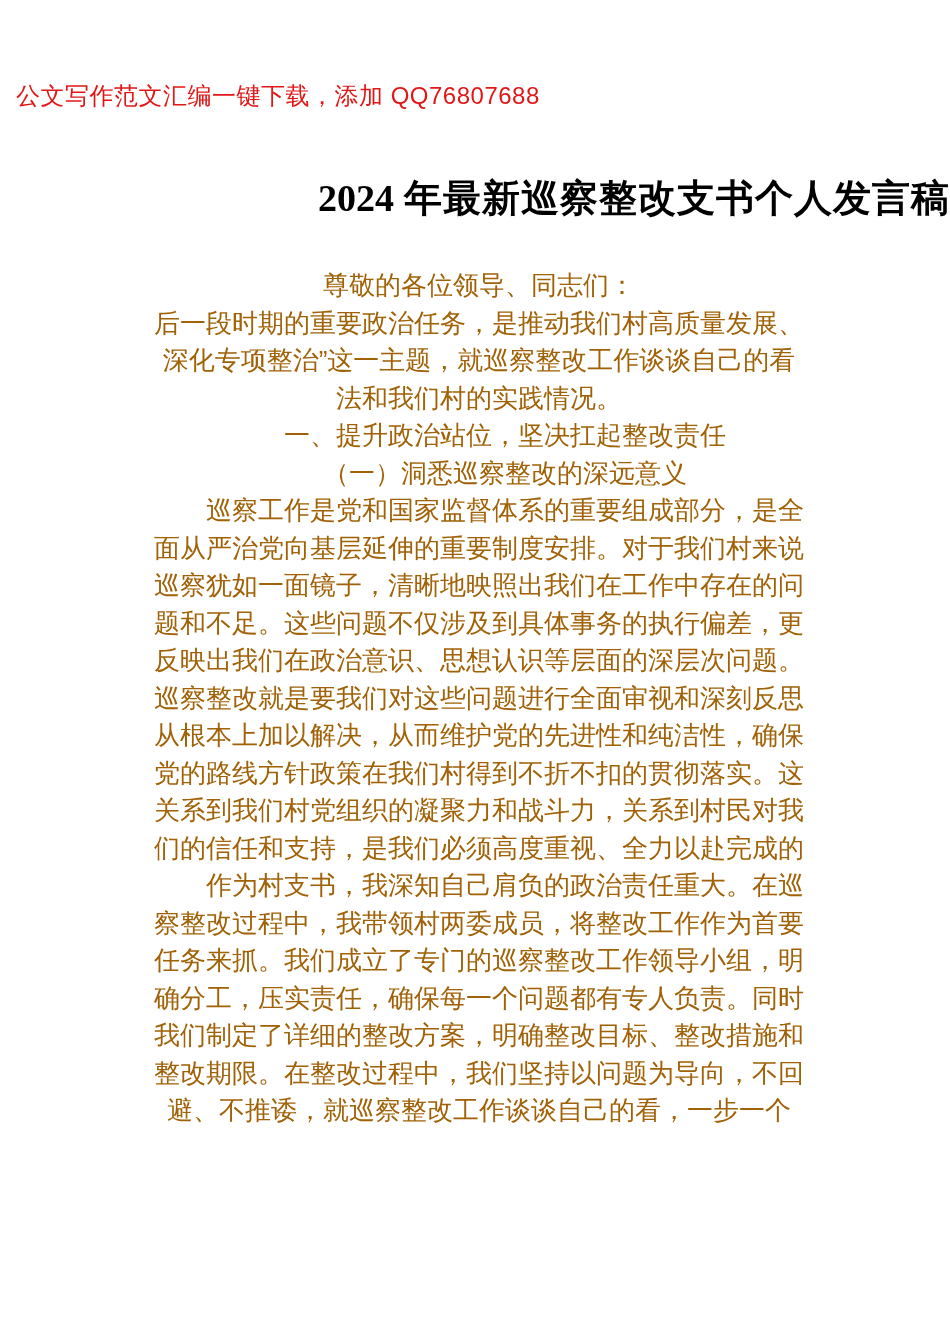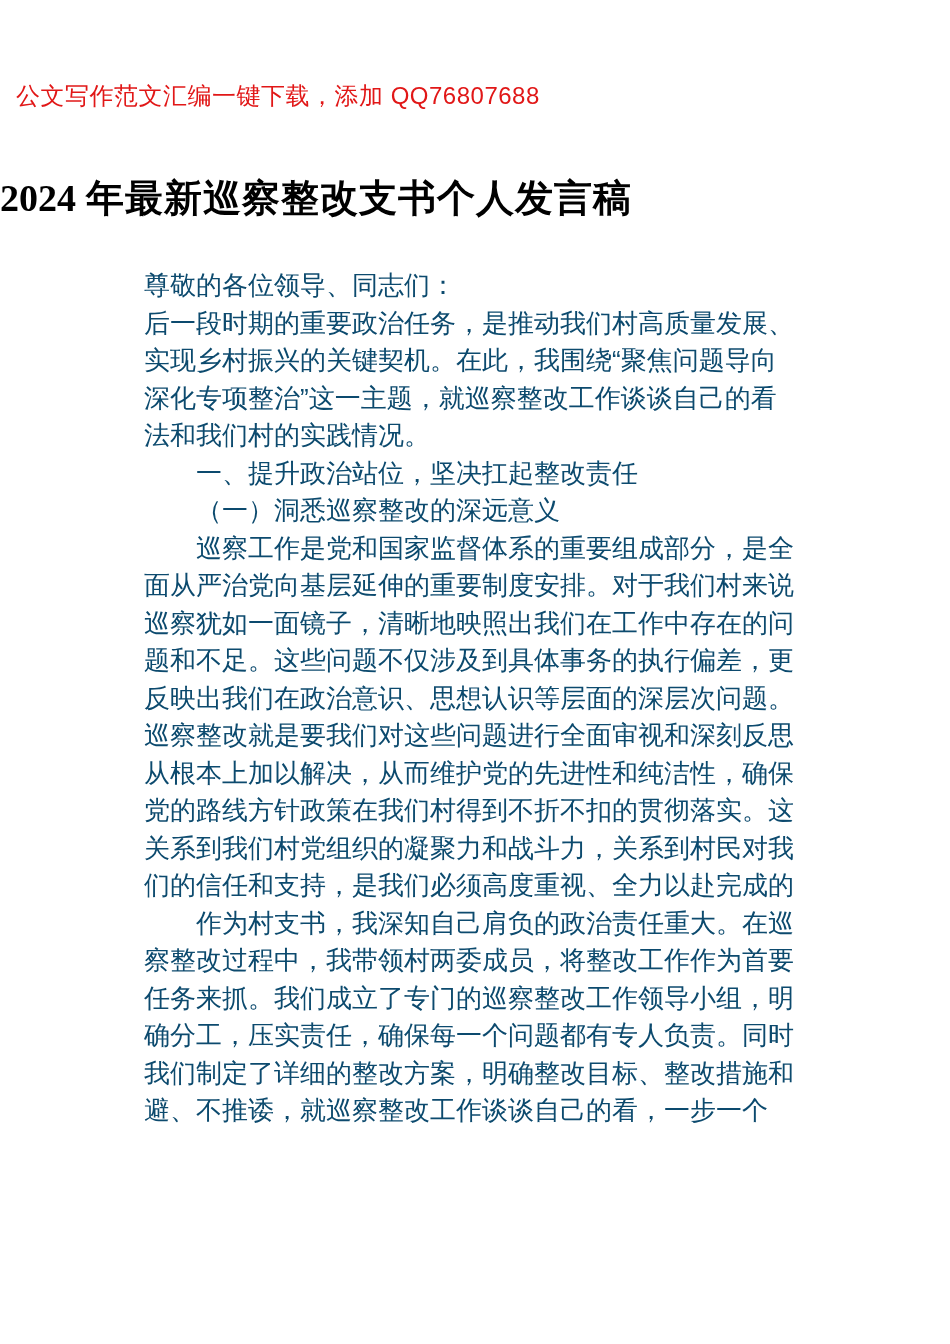--- a/index.html
+++ b/index.html
@@ -30,40 +30,41 @@
     line-height: 28px;
     color: #e11717;
     letter-spacing: 0.5px;
   }
   .title {
     position: absolute;
     top: 176px;
     left: 0;
     width: 100%;
     margin: 0;
-    text-align: left;
+    text-align: right;
     font-size: 38px;
     font-weight: bold;
     line-height: 44px;
     color: #000000;
     letter-spacing: 1px;
   }
   .title-num {
     font-family: "Liberation Serif", "DejaVu Serif", serif;
     margin-right: 10px;
     letter-spacing: 0;
   }
   .doc-body {
     position: absolute;
     left: 144px;
     top: 267px;
     width: 670px;
     font-size: 26px;
     line-height: 37.5px;
-    color: #0c4a6e;
+    color: #a16207;
+    text-align: center;
   }
   .line {
     height: 37.5px;
     white-space: nowrap;
   }
   .line.ind {
     text-indent: 2em;
   }
 </style>
 </head>
@@ -71,36 +72,36 @@
 
 <div class="page">
 
   <div class="promo">公文写作范文汇编一键下载，添加 QQ76807688</div>
 
   <h1 class="title"><span class="title-num">2024</span><span class="title-main">年最新巡察整改支书个人发言稿</span></h1>
 
   <div class="doc-body">
     <div class="line">尊敬的各位领导、同志们：</div>
     <div class="line">后一段时期的重要政治任务，是推动我们村高质量发展、</div>
-    <div class="line">实现乡村振兴的关键契机。在此，我围绕“聚焦问题导向</div>
     <div class="line">深化专项整治”这一主题，就巡察整改工作谈谈自己的看</div>
     <div class="line">法和我们村的实践情况。</div>
     <div class="line ind">一、提升政治站位，坚决扛起整改责任</div>
     <div class="line ind">（一）洞悉巡察整改的深远意义</div>
     <div class="line ind">巡察工作是党和国家监督体系的重要组成部分，是全</div>
     <div class="line">面从严治党向基层延伸的重要制度安排。对于我们村来说</div>
     <div class="line">巡察犹如一面镜子，清晰地映照出我们在工作中存在的问</div>
     <div class="line">题和不足。这些问题不仅涉及到具体事务的执行偏差，更</div>
     <div class="line">反映出我们在政治意识、思想认识等层面的深层次问题。</div>
     <div class="line">巡察整改就是要我们对这些问题进行全面审视和深刻反思</div>
     <div class="line">从根本上加以解决，从而维护党的先进性和纯洁性，确保</div>
     <div class="line">党的路线方针政策在我们村得到不折不扣的贯彻落实。这</div>
     <div class="line">关系到我们村党组织的凝聚力和战斗力，关系到村民对我</div>
     <div class="line">们的信任和支持，是我们必须高度重视、全力以赴完成的</div>
     <div class="line ind">作为村支书，我深知自己肩负的政治责任重大。在巡</div>
     <div class="line">察整改过程中，我带领村两委成员，将整改工作作为首要</div>
     <div class="line">任务来抓。我们成立了专门的巡察整改工作领导小组，明</div>
     <div class="line">确分工，压实责任，确保每一个问题都有专人负责。同时</div>
     <div class="line">我们制定了详细的整改方案，明确整改目标、整改措施和</div>
+    <div class="line">整改期限。在整改过程中，我们坚持以问题为导向，不回</div>
     <div class="line">避、不推诿，就巡察整改工作谈谈自己的看，一步一个</div>
   </div>
 
 </div>
 
 </body></html>

